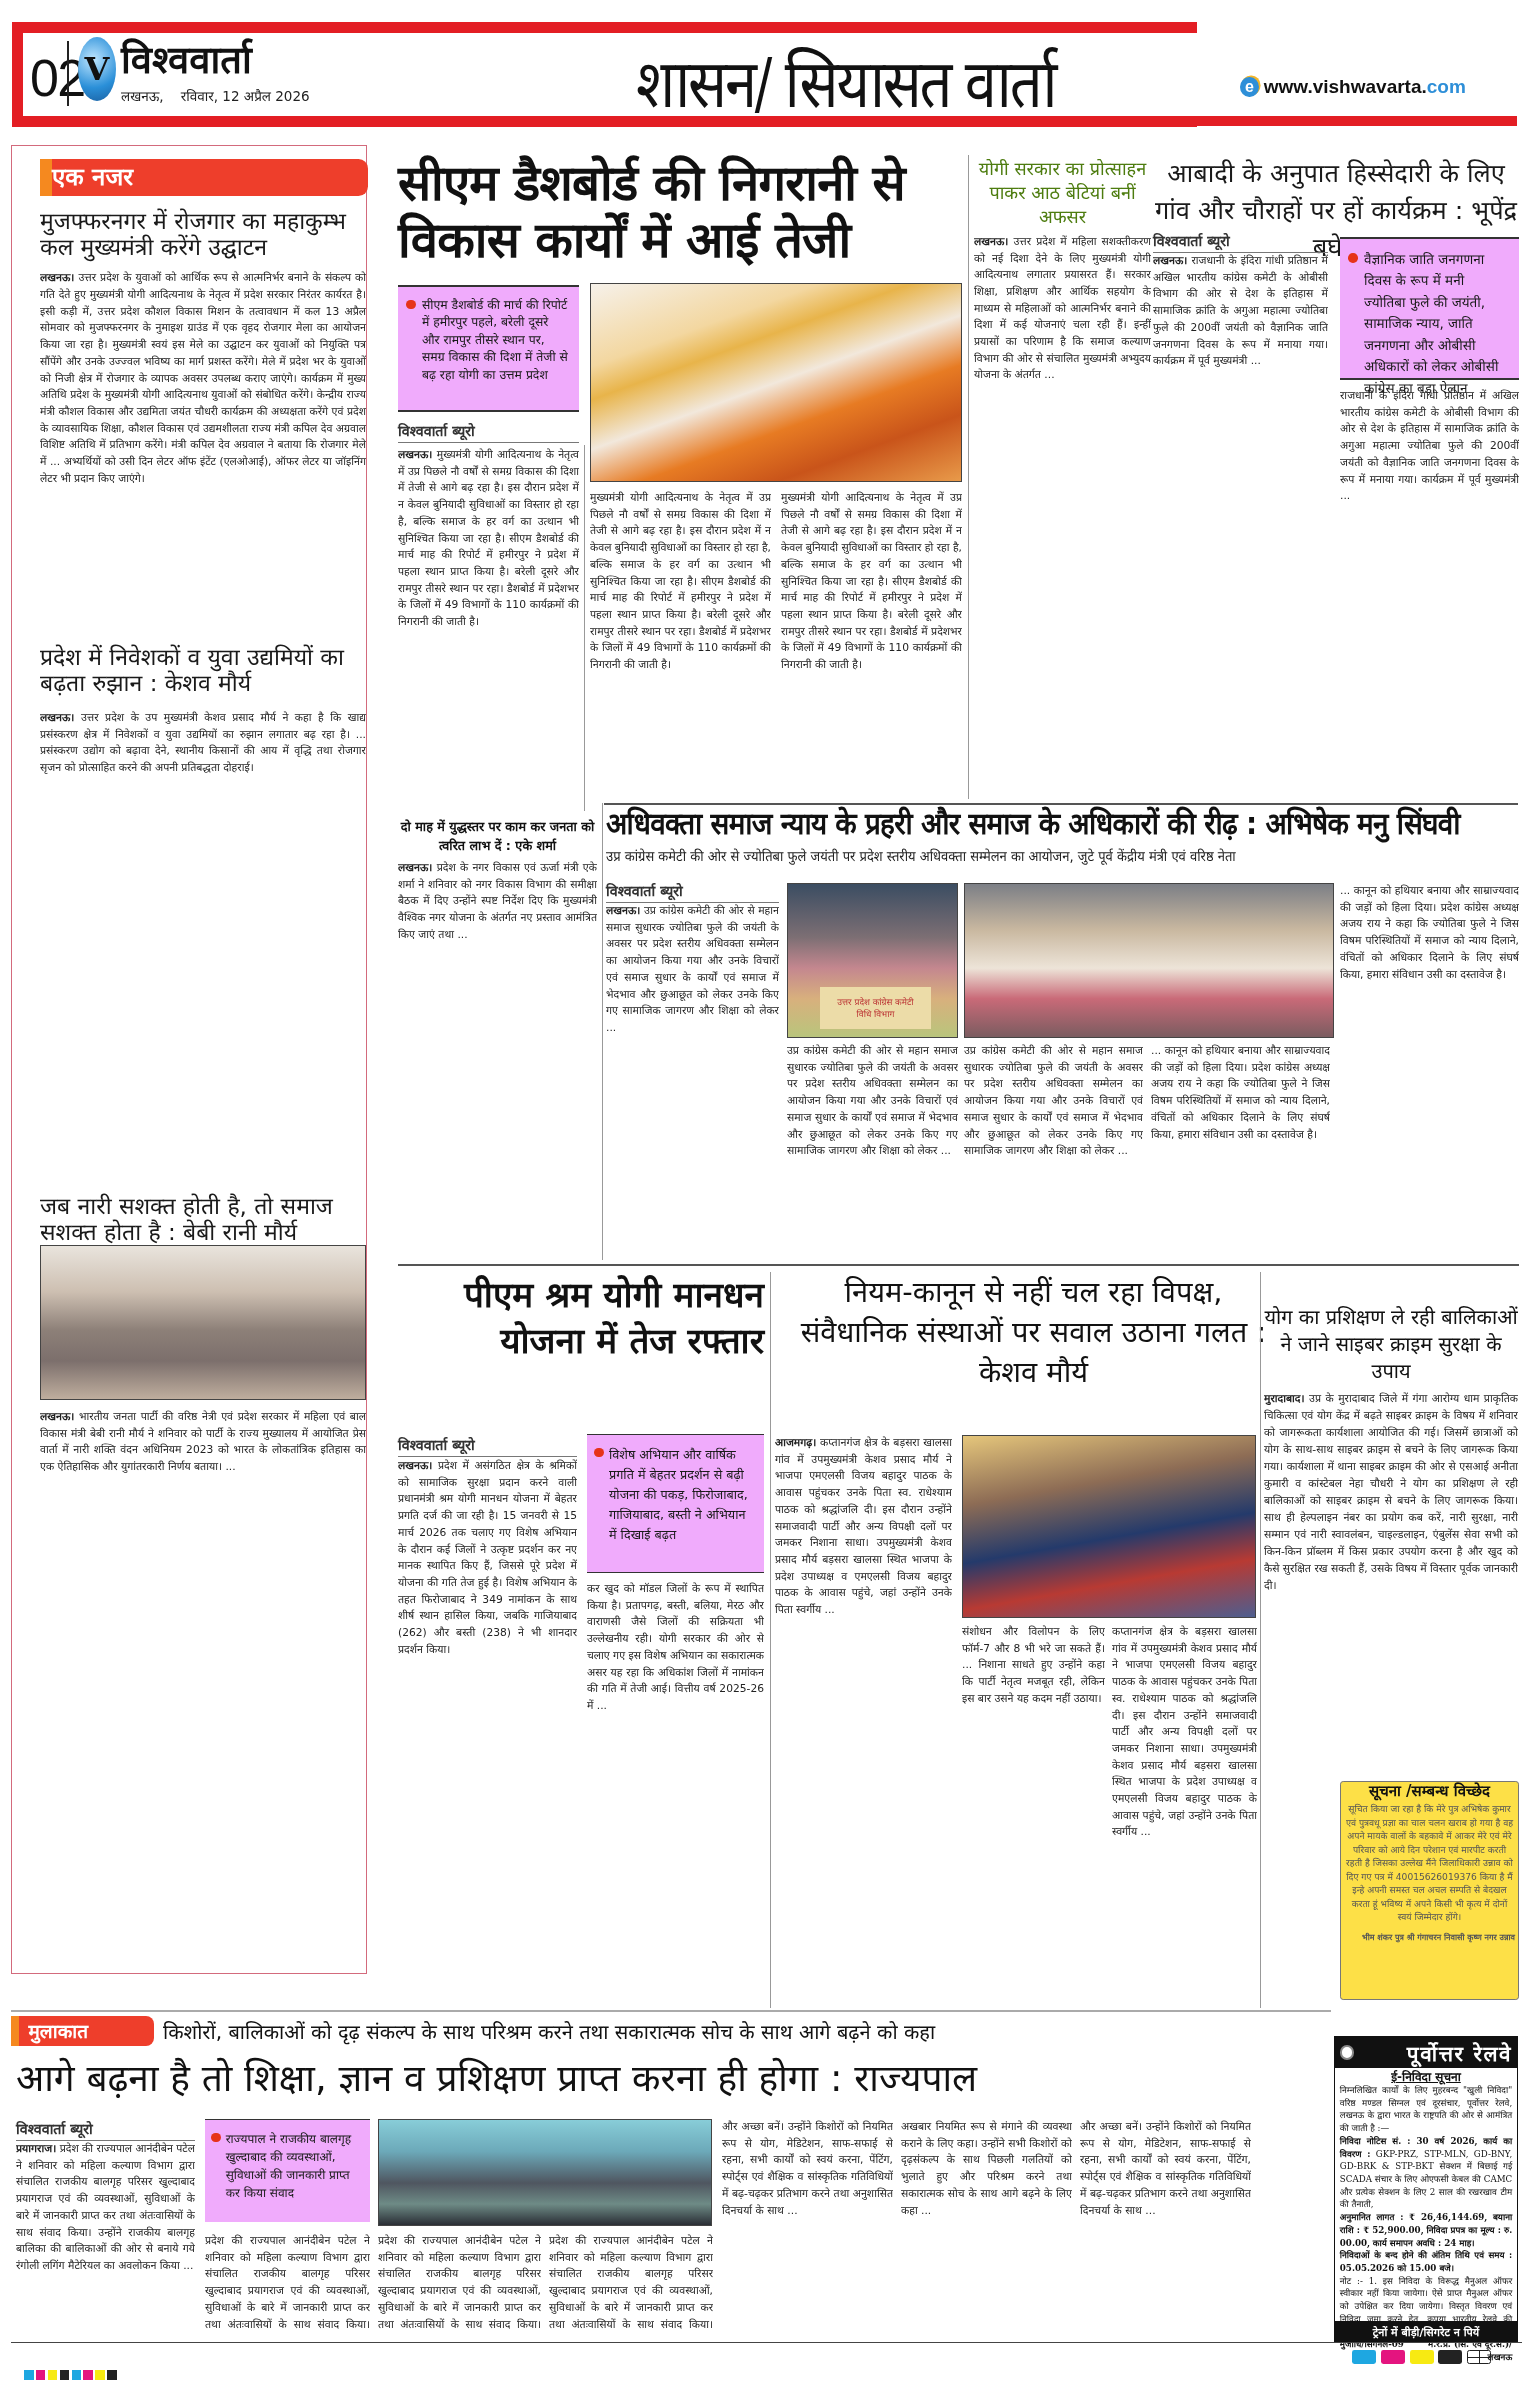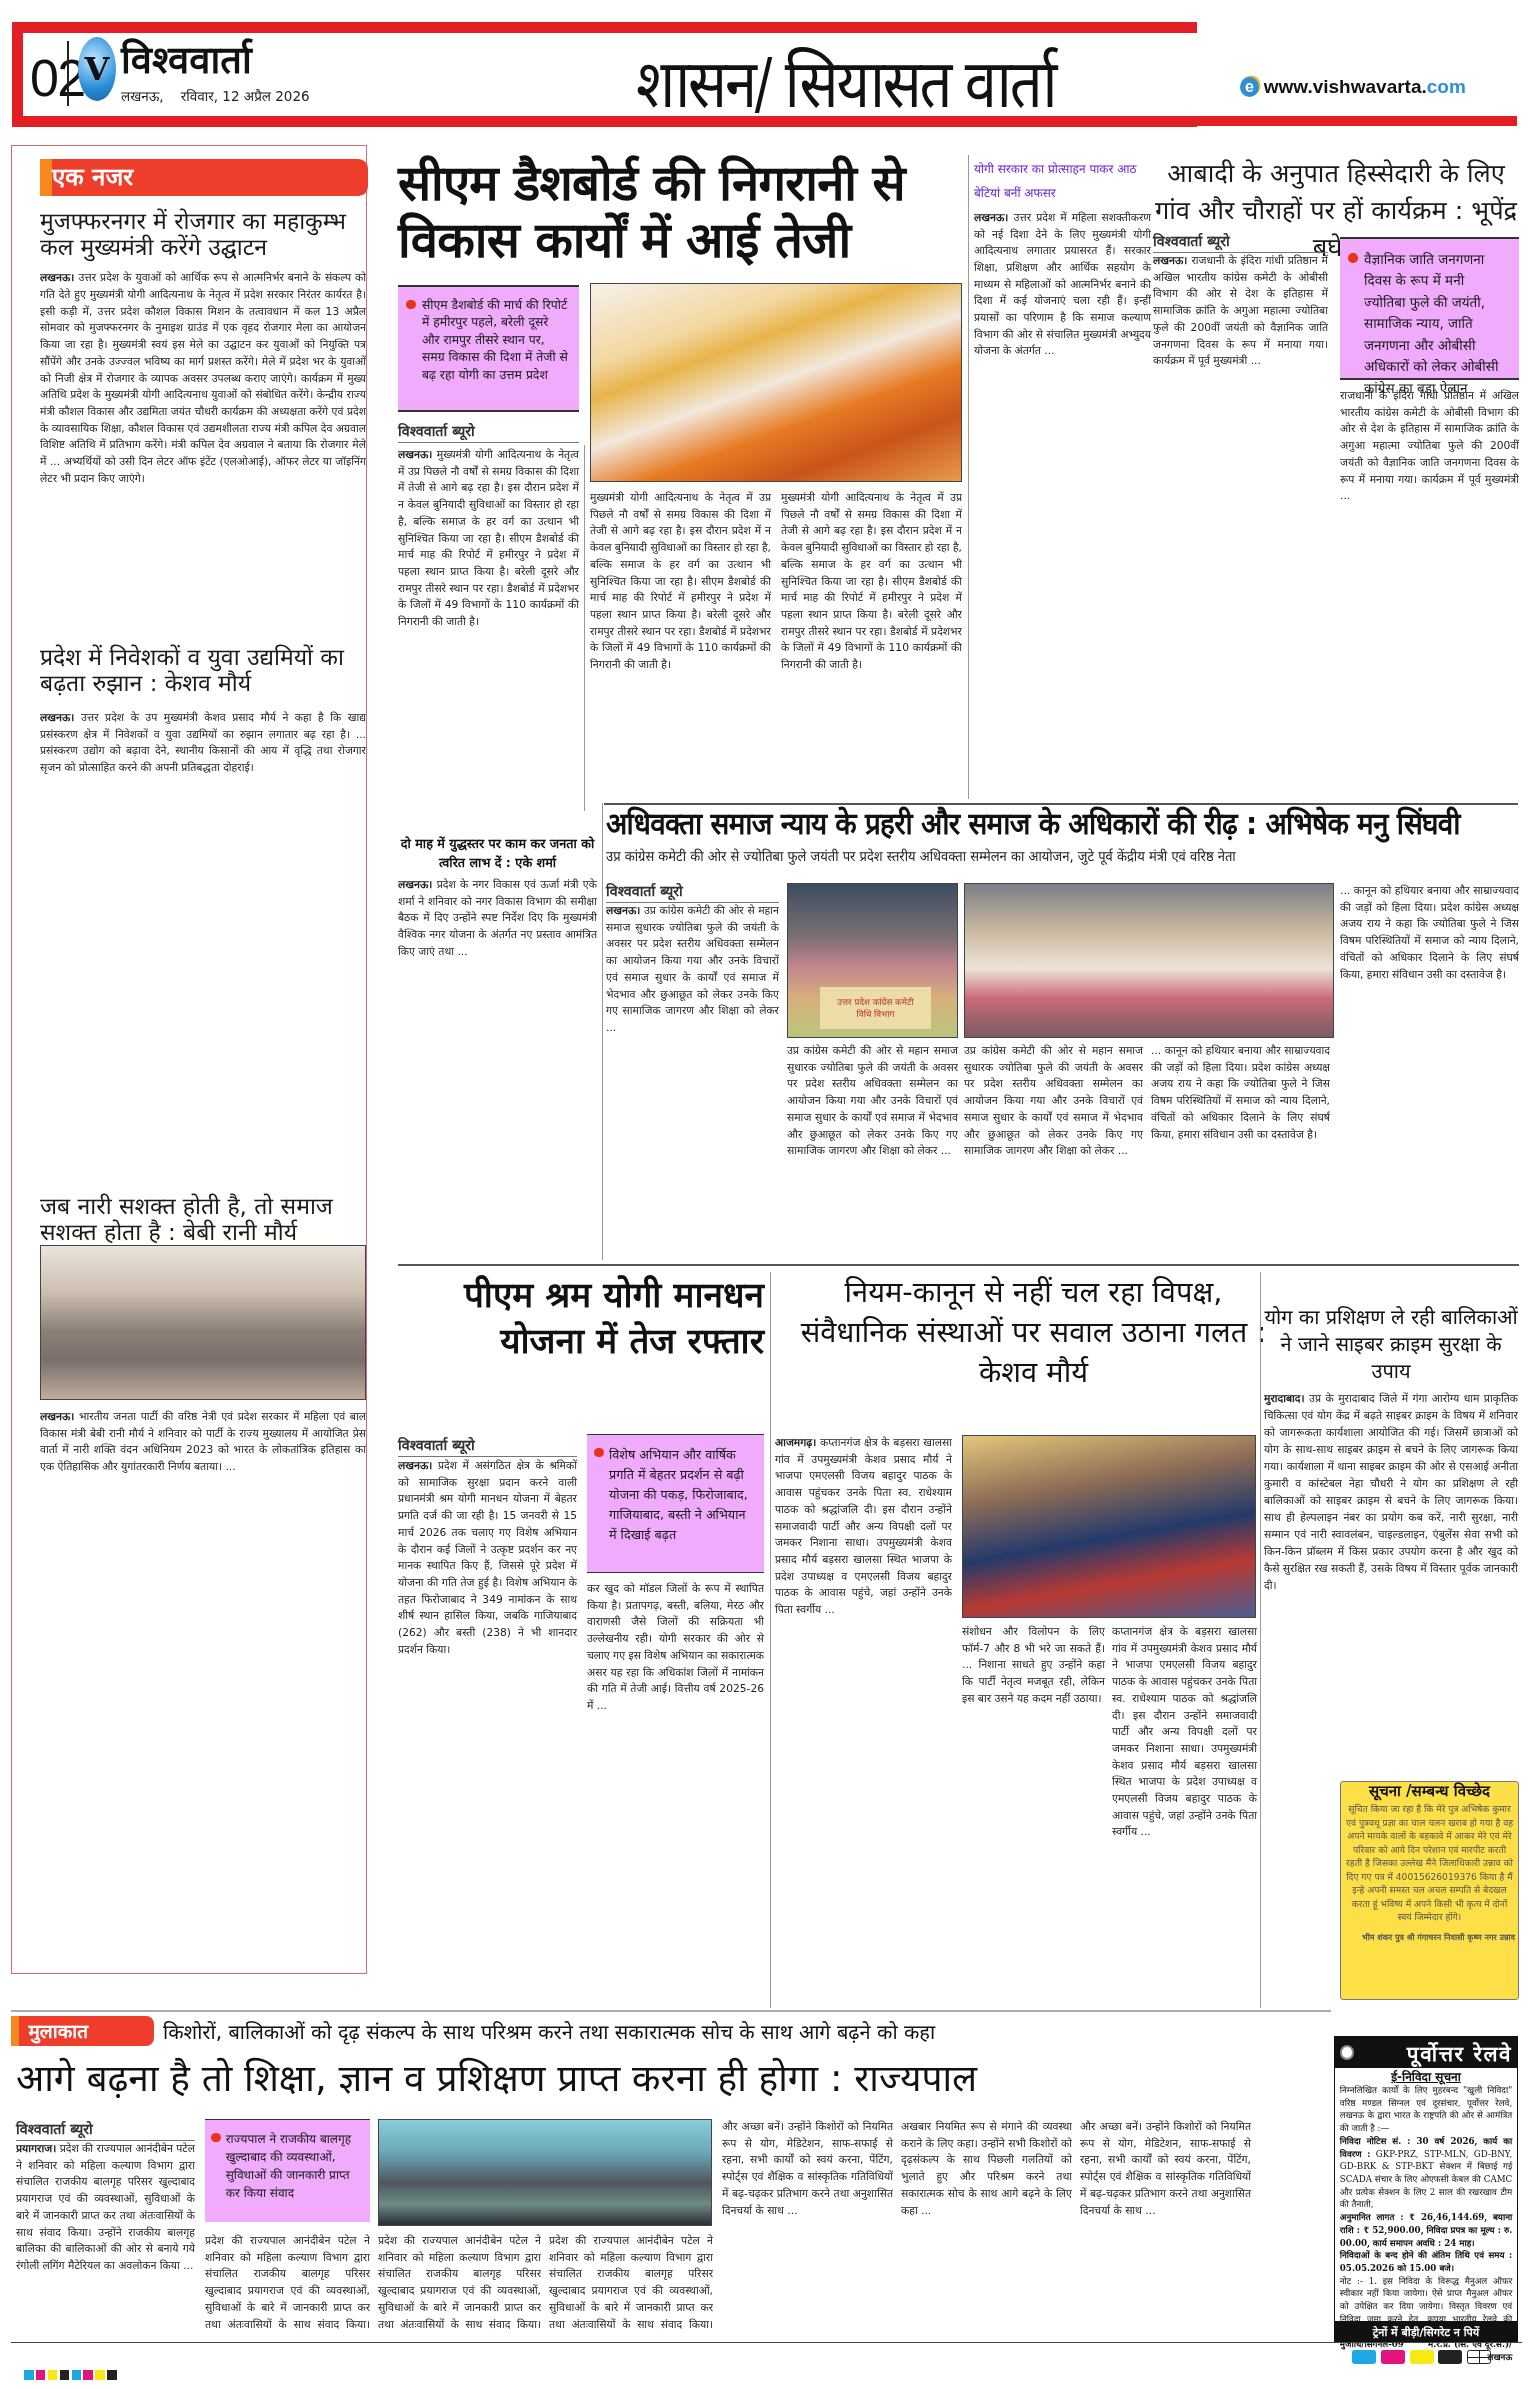--- a/index.html
+++ b/index.html
@@ -109,30 +109,30 @@
 <div class="abs" style="left:398px;top:421px;width:181px">
   <span class="byline">विश्ववार्ता ब्यूरो</span>
 </div>
 <div class="abs txt" style="left:398px;top:447px;width:181px;height:366px">
   <b>लखनऊ।</b>
   <span>मुख्यमंत्री योगी आदित्यनाथ के नेतृत्व में उप्र पिछले नौ वर्षों से समग्र विकास की दिशा में तेजी से आगे बढ़ रहा है। इस दौरान प्रदेश में न केवल बुनियादी सुविधाओं का विस्तार हो रहा है, बल्कि समाज के हर वर्ग का उत्थान भी सुनिश्चित किया जा रहा है। सीएम डैशबोर्ड की मार्च माह की रिपोर्ट में हमीरपुर ने प्रदेश में पहला स्थान प्राप्त किया है। बरेली दूसरे और रामपुर तीसरे स्थान पर रहा। डैशबोर्ड में प्रदेशभर के जिलों में 49 विभागों के 110 कार्यक्रमों की निगरानी की जाती है।</span>
 </div>
 <div class="abs txt" style="left:590px;top:490px;width:181px;height:326px"><span>मुख्यमंत्री योगी आदित्यनाथ के नेतृत्व में उप्र पिछले नौ वर्षों से समग्र विकास की दिशा में तेजी से आगे बढ़ रहा है। इस दौरान प्रदेश में न केवल बुनियादी सुविधाओं का विस्तार हो रहा है, बल्कि समाज के हर वर्ग का उत्थान भी सुनिश्चित किया जा रहा है। सीएम डैशबोर्ड की मार्च माह की रिपोर्ट में हमीरपुर ने प्रदेश में पहला स्थान प्राप्त किया है। बरेली दूसरे और रामपुर तीसरे स्थान पर रहा। डैशबोर्ड में प्रदेशभर के जिलों में 49 विभागों के 110 कार्यक्रमों की निगरानी की जाती है।</span></div>
 <div class="abs txt" style="left:781px;top:490px;width:181px;height:326px"><span>मुख्यमंत्री योगी आदित्यनाथ के नेतृत्व में उप्र पिछले नौ वर्षों से समग्र विकास की दिशा में तेजी से आगे बढ़ रहा है। इस दौरान प्रदेश में न केवल बुनियादी सुविधाओं का विस्तार हो रहा है, बल्कि समाज के हर वर्ग का उत्थान भी सुनिश्चित किया जा रहा है। सीएम डैशबोर्ड की मार्च माह की रिपोर्ट में हमीरपुर ने प्रदेश में पहला स्थान प्राप्त किया है। बरेली दूसरे और रामपुर तीसरे स्थान पर रहा। डैशबोर्ड में प्रदेशभर के जिलों में 49 विभागों के 110 कार्यक्रमों की निगरानी की जाती है।</span></div>
 
-<div class="abs" style="left:398px;top:834px;width:199px">
+<div class="abs" style="left:398px;top:817px;width:199px">
   <h3 style="font-size:12.7px;font-weight:bold;line-height:19px;text-align:center;color:#111">दो माह में युद्धस्तर पर काम कर जनता को त्वरित लाभ दें : एके शर्मा</h3>
   <div class="txt" style="margin-top:4.8px;height:366px">
     <b>लखनऊ।</b>
     <span>प्रदेश के नगर विकास एवं ऊर्जा मंत्री एके शर्मा ने शनिवार को नगर विकास विभाग की समीक्षा बैठक में दिए उन्होंने स्पष्ट निर्देश दिए कि मुख्यमंत्री वैश्विक नगर योजना के अंतर्गत नए प्रस्ताव आमंत्रित किए जाएं तथा ...</span>
   </div>
 </div>
 
 <div class="abs" style="left:974px;top:157px;width:177px">
-  <h3 style="font-size:12px;font-weight:400;line-height:24px;text-align:left;color:#6d28d9">योगी सरकार का प्रोत्साहन पाकर आठ बेटियां बनीं अफसर</h3>
+  <h3 style="font-size:18px;font-weight:400;line-height:24px;text-align:center;color:#4d7c0f">योगी सरकार का प्रोत्साहन पाकर आठ बेटियां बनीं अफसर</h3>
   <div class="txt" style="margin-top:4.8px;height:628px">
     <b>लखनऊ।</b>
     <span>उत्तर प्रदेश में महिला सशक्तीकरण को नई दिशा देने के लिए मुख्यमंत्री योगी आदित्यनाथ लगातार प्रयासरत हैं। सरकार शिक्षा, प्रशिक्षण और आर्थिक सहयोग के माध्यम से महिलाओं को आत्मनिर्भर बनाने की दिशा में कई योजनाएं चला रही हैं। इन्हीं प्रयासों का परिणाम है कि समाज कल्याण विभाग की ओर से संचालित मुख्यमंत्री अभ्युदय योजना के अंतर्गत ...</span>
   </div>
 </div>
 
 <div class="abs" style="left:1153px;top:155px;width:366px">
   <h2 class="h" style="font-size:25.4px;line-height:37px;text-align:center">आबादी के अनुपात हिस्सेदारी के लिए गांव और चौराहों पर हों कार्यक्रम : भूपेंद्र बघेल</h2>
 </div>
 <div class="abs" style="left:1153px;top:231px;width:175px">

